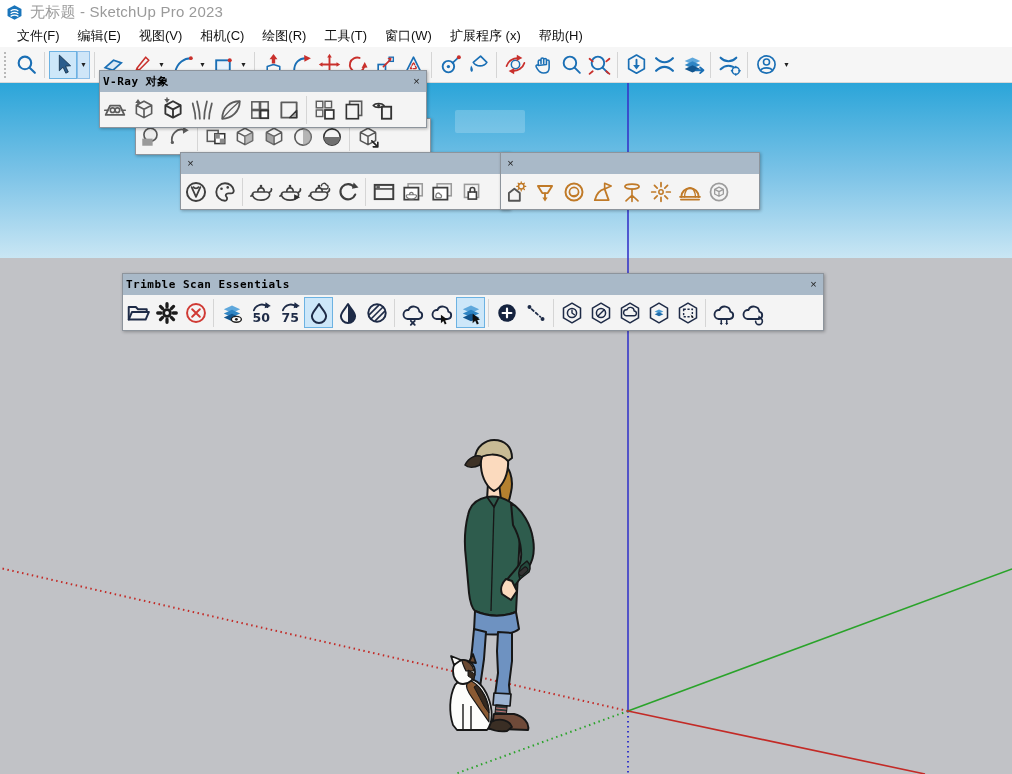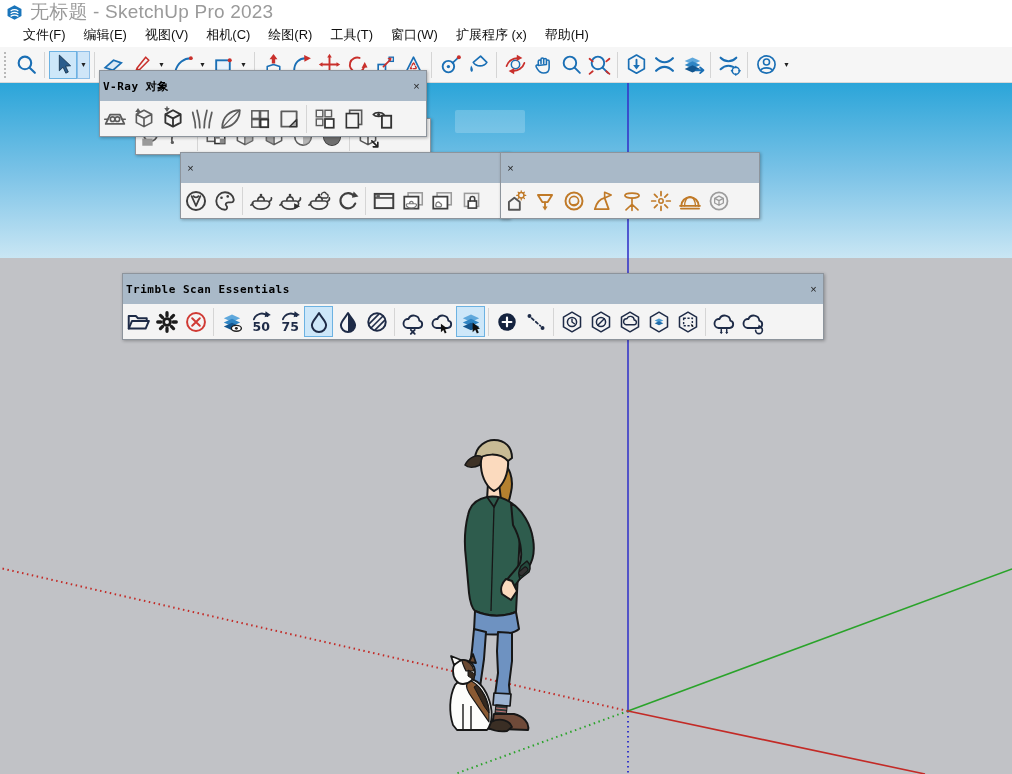--- a/index.html
+++ b/index.html
@@ -4,24 +4,24 @@
 <style>
   * { margin:0; padding:0; box-sizing:border-box; }
   html,body { width:1012px; height:774px; overflow:hidden; background:#fff;
               font-family:"Liberation Sans", sans-serif; }
   #app { position:relative; width:1012px; height:774px; background:#fff; }
 
   
   #titlebar { position:absolute; left:0; top:0; width:1012px; height:24px;
               background:#fff; display:flex; align-items:center; padding-left:6px; }
   #titlebar .logo { width:17px; height:17px; margin-right:7px; }
-  #titlebar .title { font-size:19px; color:#9a9a9a; letter-spacing:.2px; }
+  #titlebar .title { font-size:15px; color:#9a9a9a; letter-spacing:.2px; }
 
   #menubar { position:absolute; left:0; top:24px; width:1012px; height:23px;
-             background:#fff; display:flex; align-items:flex-start; padding-left:14px; }
+             background:#fff; display:flex; align-items:center; padding-left:8px; }
   .menu-item { font-size:13px; color:#111; padding:2px 9px; cursor:default; }
 
   #maintoolbar { position:absolute; left:0; top:47px; width:1012px; height:36px;
                  background:#f6f6f6; border-bottom:1px solid #d9d9d9;
                  display:flex; align-items:center; padding-left:3px; }
   .drag-dots { width:4px; height:26px; border-left:2px dotted #b8b8b8; margin:0 4px 0 1px; }
   .tb-btn { width:28px; height:28px; display:flex; align-items:center; justify-content:center;
             border:1px solid transparent; }
   .tb-btn svg { width:23px; height:23px; overflow:visible; }
   .tb-dd { width:13px; height:28px; display:flex; align-items:center; justify-content:center;
@@ -36,21 +36,21 @@
            background:linear-gradient(#2ba5d9 0%, #7cc3e7 52%, #c9e6f4 100%); }
   #ground{ position:absolute; left:0; top:175px; width:1012px; height:516px; background:#c1c2c6; }
   #axes  { position:absolute; left:0; top:0; width:1012px; height:691px; }
   #figure{ position:absolute; left:441px; top:350px; width:108px; height:302px; }
   #ghost-tip { position:absolute; left:455px; top:27px; width:70px; height:23px;
                background:rgba(255,255,255,0.20); border-radius:2px; }
 
   
   .vtb { position:absolute; border:1px solid #8d949c; background:#f4f4f4;
          box-shadow:1px 1px 3px rgba(0,0,0,.28); }
-  .vtb-title { height:30px; background:#a9b9c8; color:#000; display:flex; align-items:center;
+  .vtb-title { height:21px; background:#a9b9c8; color:#000; display:flex; align-items:center;
                font:bold 11px "DejaVu Sans Mono", monospace; padding:0 3px; }
   .vtb-title .t { flex:1; letter-spacing:.5px; }
   .vtb-close { width:13px; height:13px; line-height:11px; text-align:center;
                font:11px "Liberation Sans", sans-serif; color:#222; }
   .vtb-row { display:flex; align-items:center; padding:2px 0; background:#f4f4f4; }
   .vtb-row .tb-btn { width:29px; height:31px; }
   .vtb-row .tb-btn svg { width:24px; height:24px; }
   .vtb-row .tb-sep { height:28px; margin:0 3px; }
   .tb-btn.on { background:#cde7f9; border:1px solid #6cb2e2; }
 </style>

